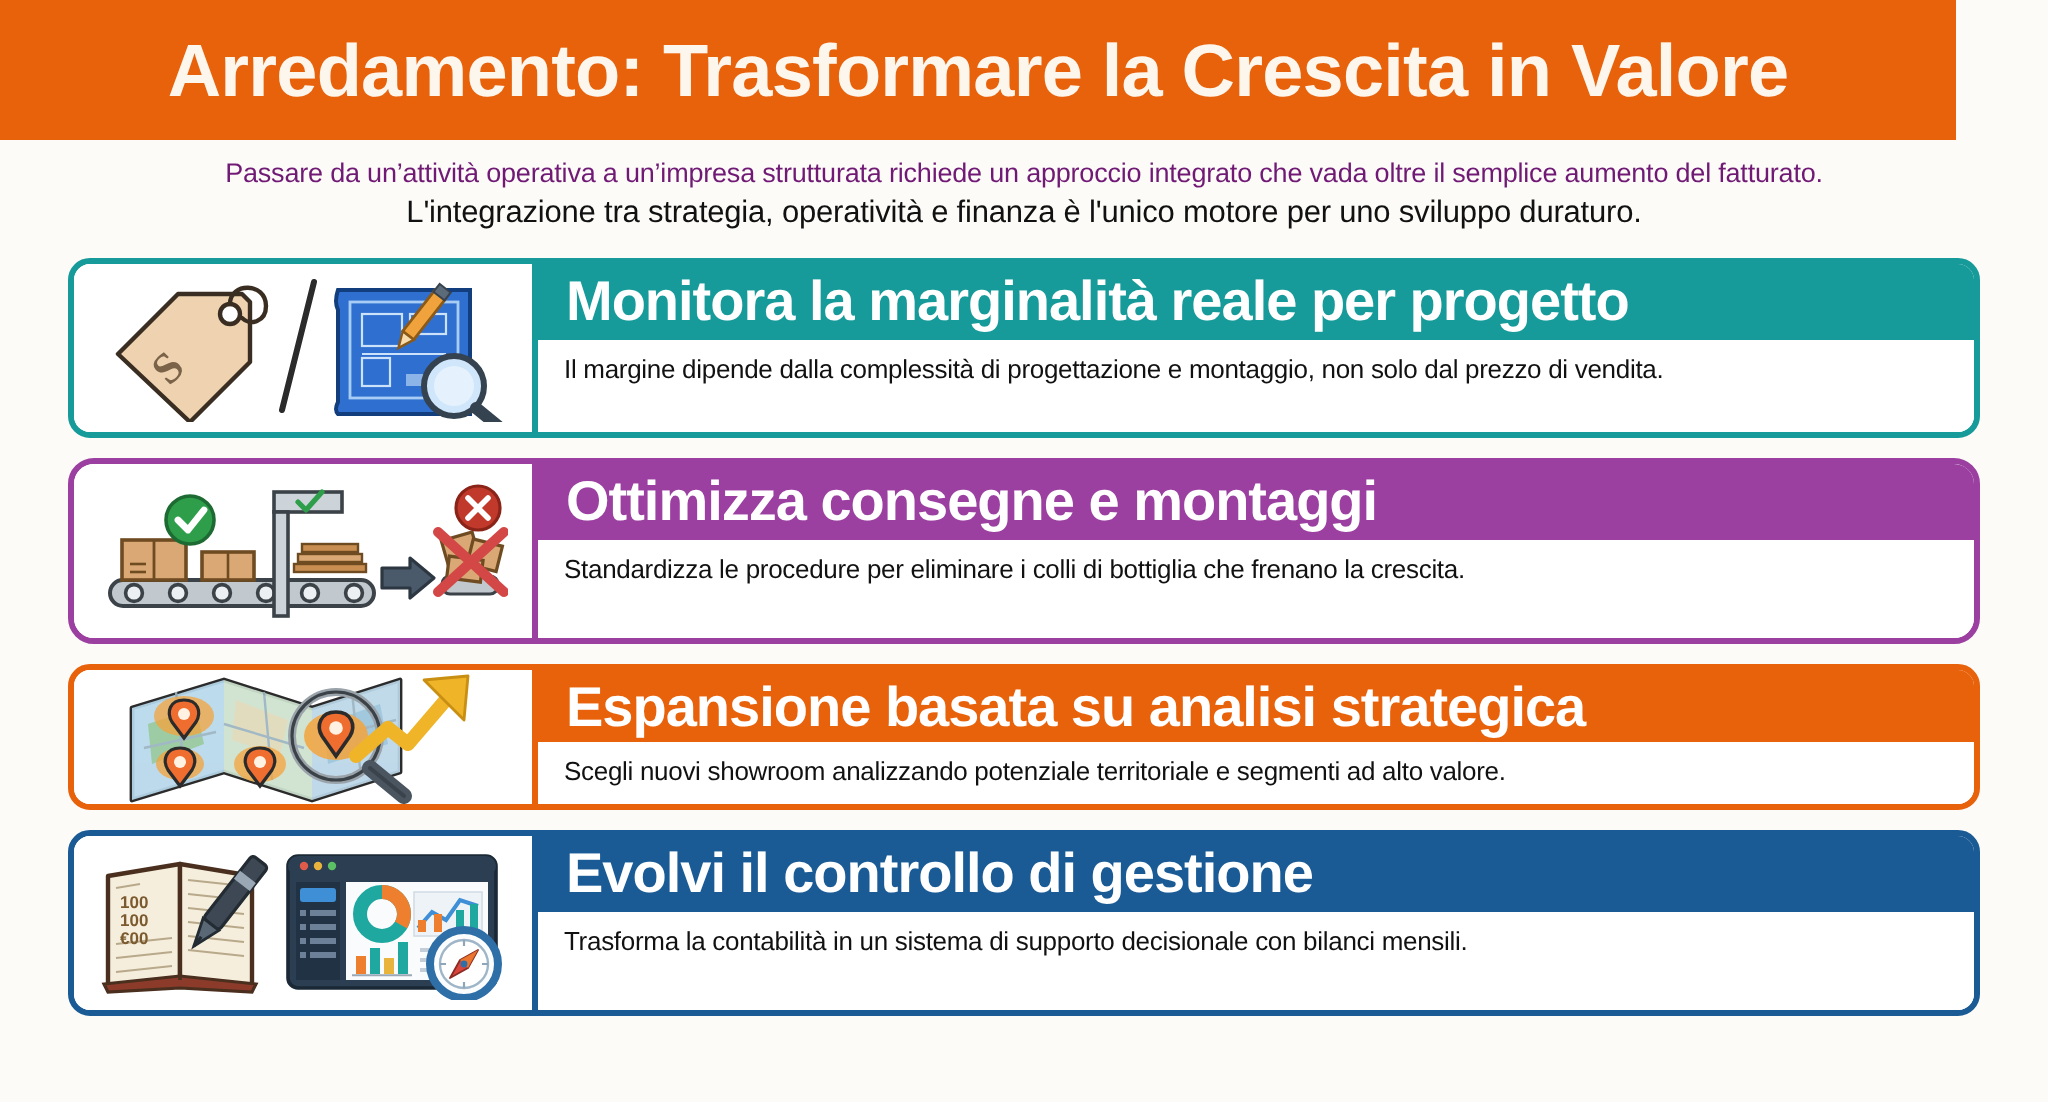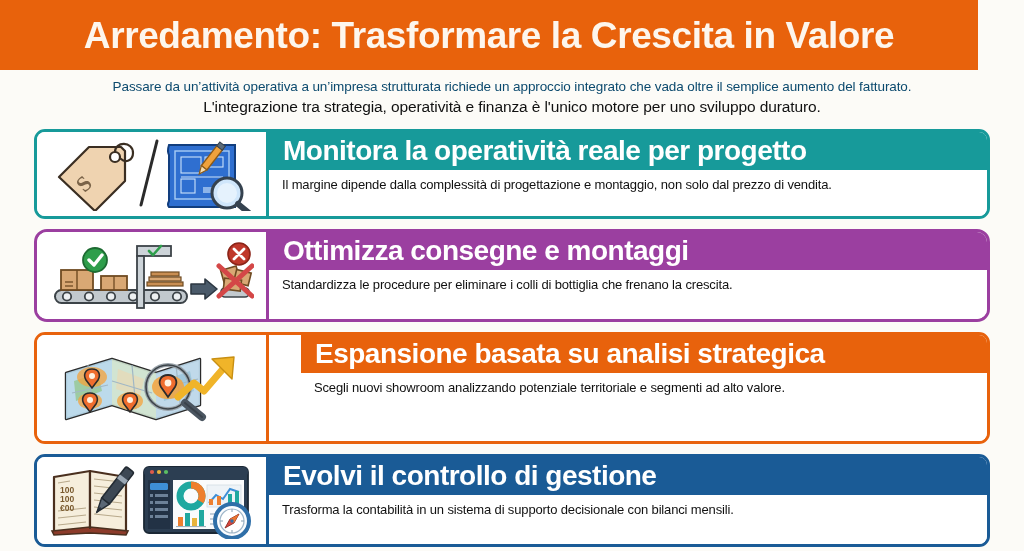--- a/index.html
+++ b/index.html
@@ -30,21 +30,21 @@
 
   
   .subtitle-wrap{
     width:1024px;
     padding:9px 18px 6px 18px;
     box-sizing:border-box;
     text-align:center;
   }
   .subtitle-line1{
     font-size:13.5px;
-    color:#0c4a6e;
+    color:#701a75;
     line-height:1.25;
     font-weight:normal;
     letter-spacing:-0.1px;
   }
   .subtitle-line2{
     font-size:15.5px;
     color:#111111;
     font-weight:normal;
     line-height:1.3;
     letter-spacing:-0.1px;
@@ -117,21 +117,21 @@
   .c3{border-color:#E8620C;}
   .c3 .card-icon{border-right-color:#E8620C;}
   .c3 .card-title{background:#E8620C;}
 
   .c4{border-color:#1A5B96;}
   .c4 .card-icon{border-right-color:#1A5B96;}
   .c4 .card-title{background:#1A5B96;}
 
   .card.h1{height:90px;}
   .card.h2{height:93px;}
-  .card.h3{height:112px;gap:32px;}
+  .card.h3{height:73px;}
   .card.h4{height:93px;}
 
   .icon-svg{display:block;}
 </style>
 </head>
 <body>
 
 <div class="header">
   <div class="header-title">Arredamento: Trasformare la Crescita in Valore</div>
 </div>
@@ -173,21 +173,21 @@
             </g>
 
             <circle cx="60" cy="52" r="15" fill="#CFE6FB" stroke="#35424F" stroke-width="3"></circle>
             <circle cx="60" cy="52" r="10" fill="#EAF5FE" opacity="0.8"></circle>
             <line x1="71" y1="63" x2="82" y2="72" stroke="#35424F" stroke-width="6" stroke-linecap="round"></line>
           </g>
         </svg>
       </span>
     </div>
     <div class="card-body">
-      <div class="card-title">Monitora la operatività reale per progetto</div>
+      <div class="card-title">Monitora la marginalità reale per progetto</div>
       <div class="card-desc">Il margine dipende dalla complessità di progettazione e montaggio, non solo dal prezzo di vendita.</div>
     </div>
   </div>
 
   <div class="card c2 h2">
     <div class="card-icon">
       <span>
         <svg class="icon-svg" width="205" height="76" viewBox="0 0 205 76">
 
           <rect x="6" y="52" width="132" height="13" rx="6.5" fill="#C2C9CE" stroke="#3C4348" stroke-width="2"></rect>

